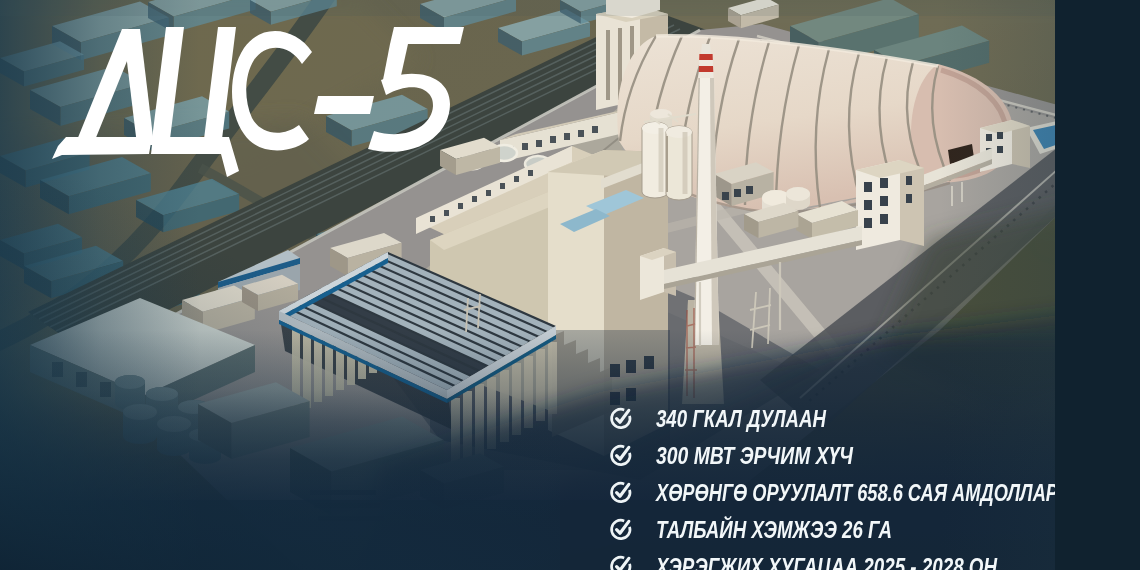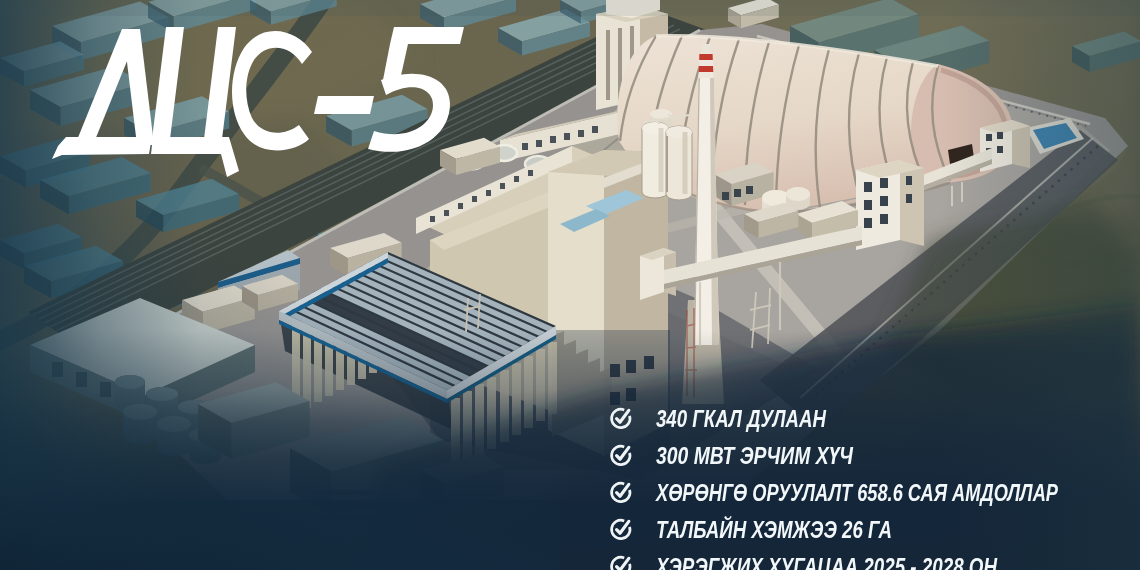--- a/index.html
+++ b/index.html
@@ -1,15 +1,15 @@
 <!DOCTYPE html>
 <html><head><meta charset="utf-8"><style>
 html,body{margin:0;padding:0;background:#10222f;}
 *{font-family:"Liberation Sans",sans-serif;}
-#stage{position:relative;width:1140px;height:570px;overflow:hidden;}
+#stage{position:relative;width:1055px;height:570px;overflow:hidden;}
 </style></head><body>
 <div id="stage">
 <svg width="1140" height="570" viewBox="0 0 1140 570">
 <defs>
 <linearGradient id="terr" x1="0" y1="0" x2="1" y2="1">
  <stop offset="0" stop-color="#68644c"></stop>
           <stop offset="0.45" stop-color="#6b6750"></stop>
  <stop offset="0.75" stop-color="#5d5b45"></stop>
           <stop offset="1" stop-color="#484a3c"></stop>
 </linearGradient>

